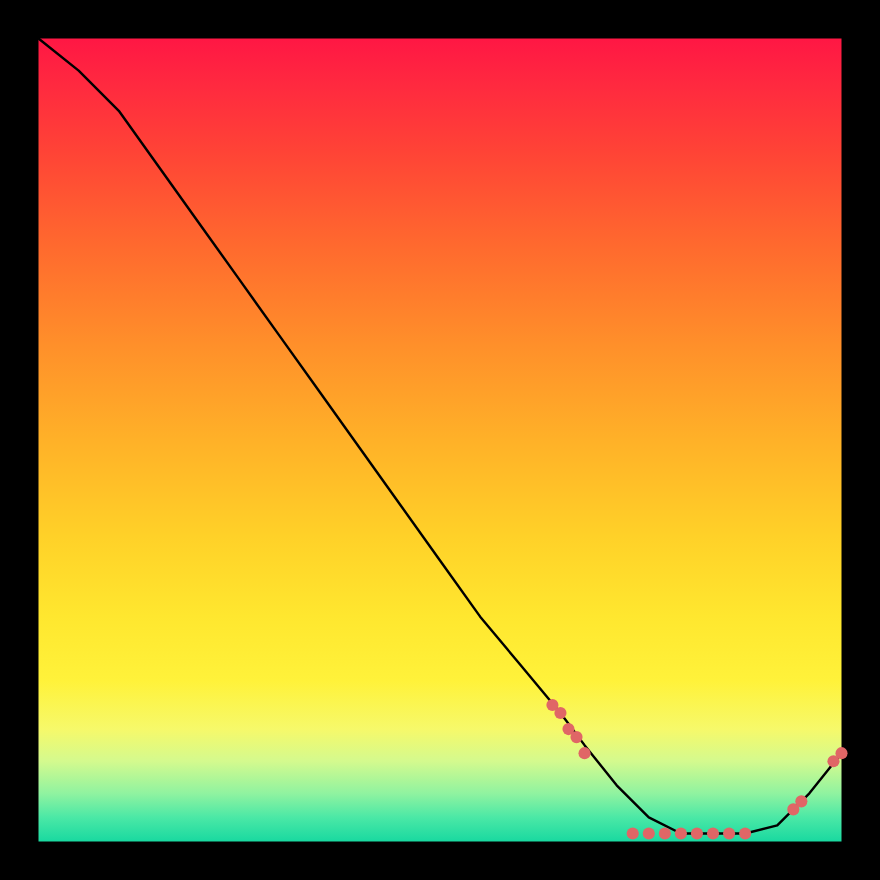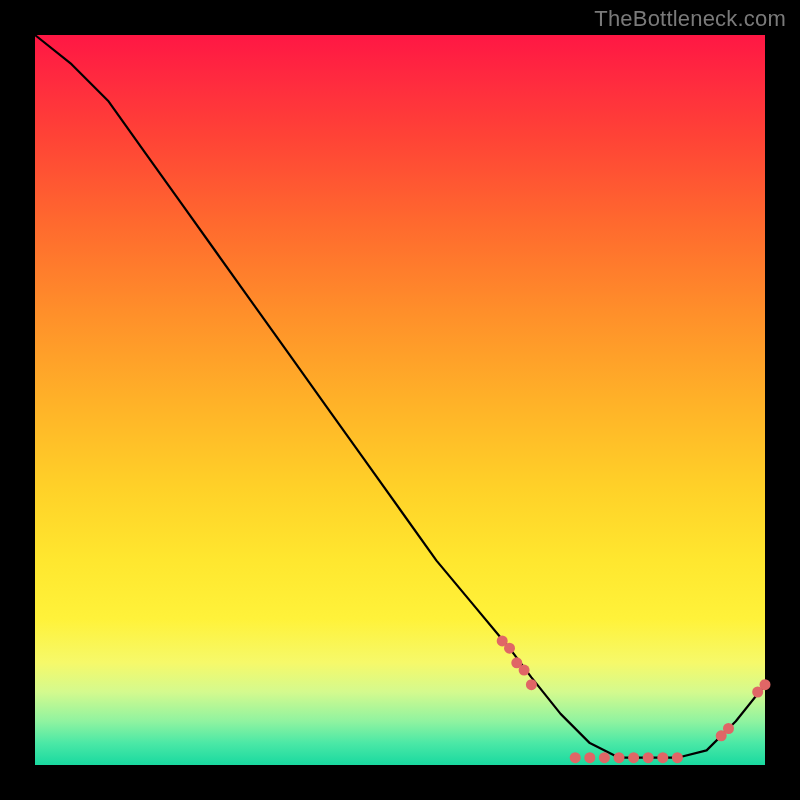--- a/index.html
+++ b/index.html
@@ -69,21 +69,20 @@
   }
   .dot {
     fill: #e06666;
     stroke: none;
   }
 </style>
 </head>
 <body>
 
 <div class="frame">
-  <div class="watermark">TheBottleneck.com</div>
 
   <div class="plot">
     <svg class="curve" viewBox="0 0 730 730">
       <path id="trace-path" class="trace" d="M0.0 0.0 L36.5 29.2 L73.0 65.7 L109.5 116.8 L146.0 167.9 L182.5 219.0 L219.0 270.1 L255.5 321.2 L292.0 372.3 L328.5 423.4 L365.0 474.5 L401.5 525.6 L438.0 569.4 L474.5 613.2 L496.4 642.4 L525.6 678.9 L554.8 708.1 L584.0 722.7 L613.2 722.7 L642.4 722.7 L671.6 715.4 L700.8 686.2 L730.0 649.7"></path>
       <g id="dots">
           <circle cx="467.2" cy="605.9" r="5.5" class="dot"></circle>
           <circle cx="474.5" cy="613.2" r="5.5" class="dot"></circle>
           <circle cx="481.8" cy="627.8" r="5.5" class="dot"></circle>
           <circle cx="489.1" cy="635.1" r="5.5" class="dot"></circle>
           <circle cx="496.4" cy="649.7" r="5.5" class="dot"></circle>

